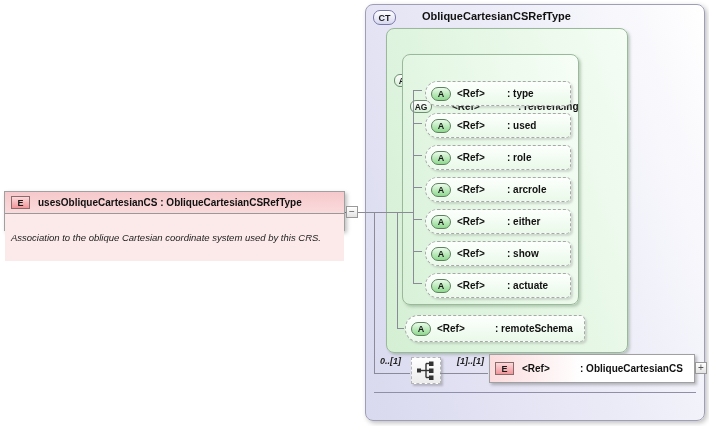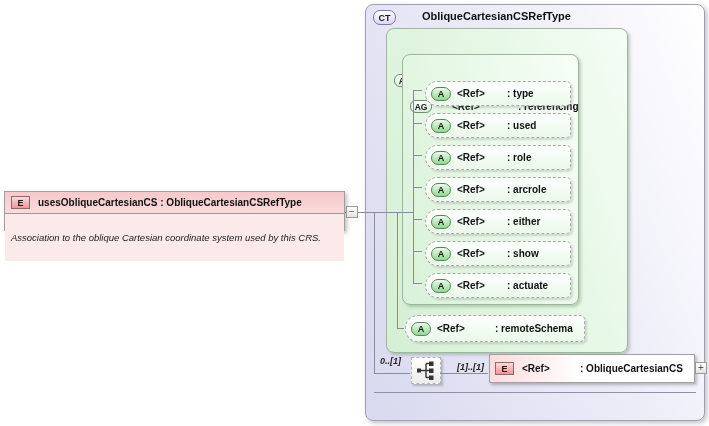--- a/index.html
+++ b/index.html
@@ -156,21 +156,21 @@
         <line x1="14" y1="5.5" x2="14" y2="19.5" stroke="#333" stroke-width="1.4"></line>
         <line x1="14" y1="5.5" x2="17" y2="5.5" stroke="#333" stroke-width="1.4"></line>
         <line x1="14" y1="12.5" x2="17" y2="12.5" stroke="#333" stroke-width="1.4"></line>
         <line x1="14" y1="19.5" x2="17" y2="19.5" stroke="#333" stroke-width="1.4"></line>
         <rect x="17" y="3.5" width="4.5" height="4.5" fill="#333"></rect>
         <rect x="17" y="10.5" width="4.5" height="4.5" fill="#333"></rect>
         <rect x="17" y="17.5" width="4.5" height="4.5" fill="#333"></rect>
       </svg>
     </div>
 
-    <span class="mult" style="left:91px;top:351px;margin-top:6px;">[1]..[1]</span>
+    <span class="mult" style="left:91px;top:351px;">[1]..[1]</span>
 
     <div id="el-box" class="abs">
       <span class="badge badge-e">E</span>
       <span class="row-label ref-w" style="width:50px">&lt;Ref&gt;</span>
       <span class="row-label">: ObliqueCartesianCS</span>
     </div>
     <div id="el-expand" class="abs toggle">+</div>
 
     <div id="ct-divider" class="abs"></div>
   </div>

